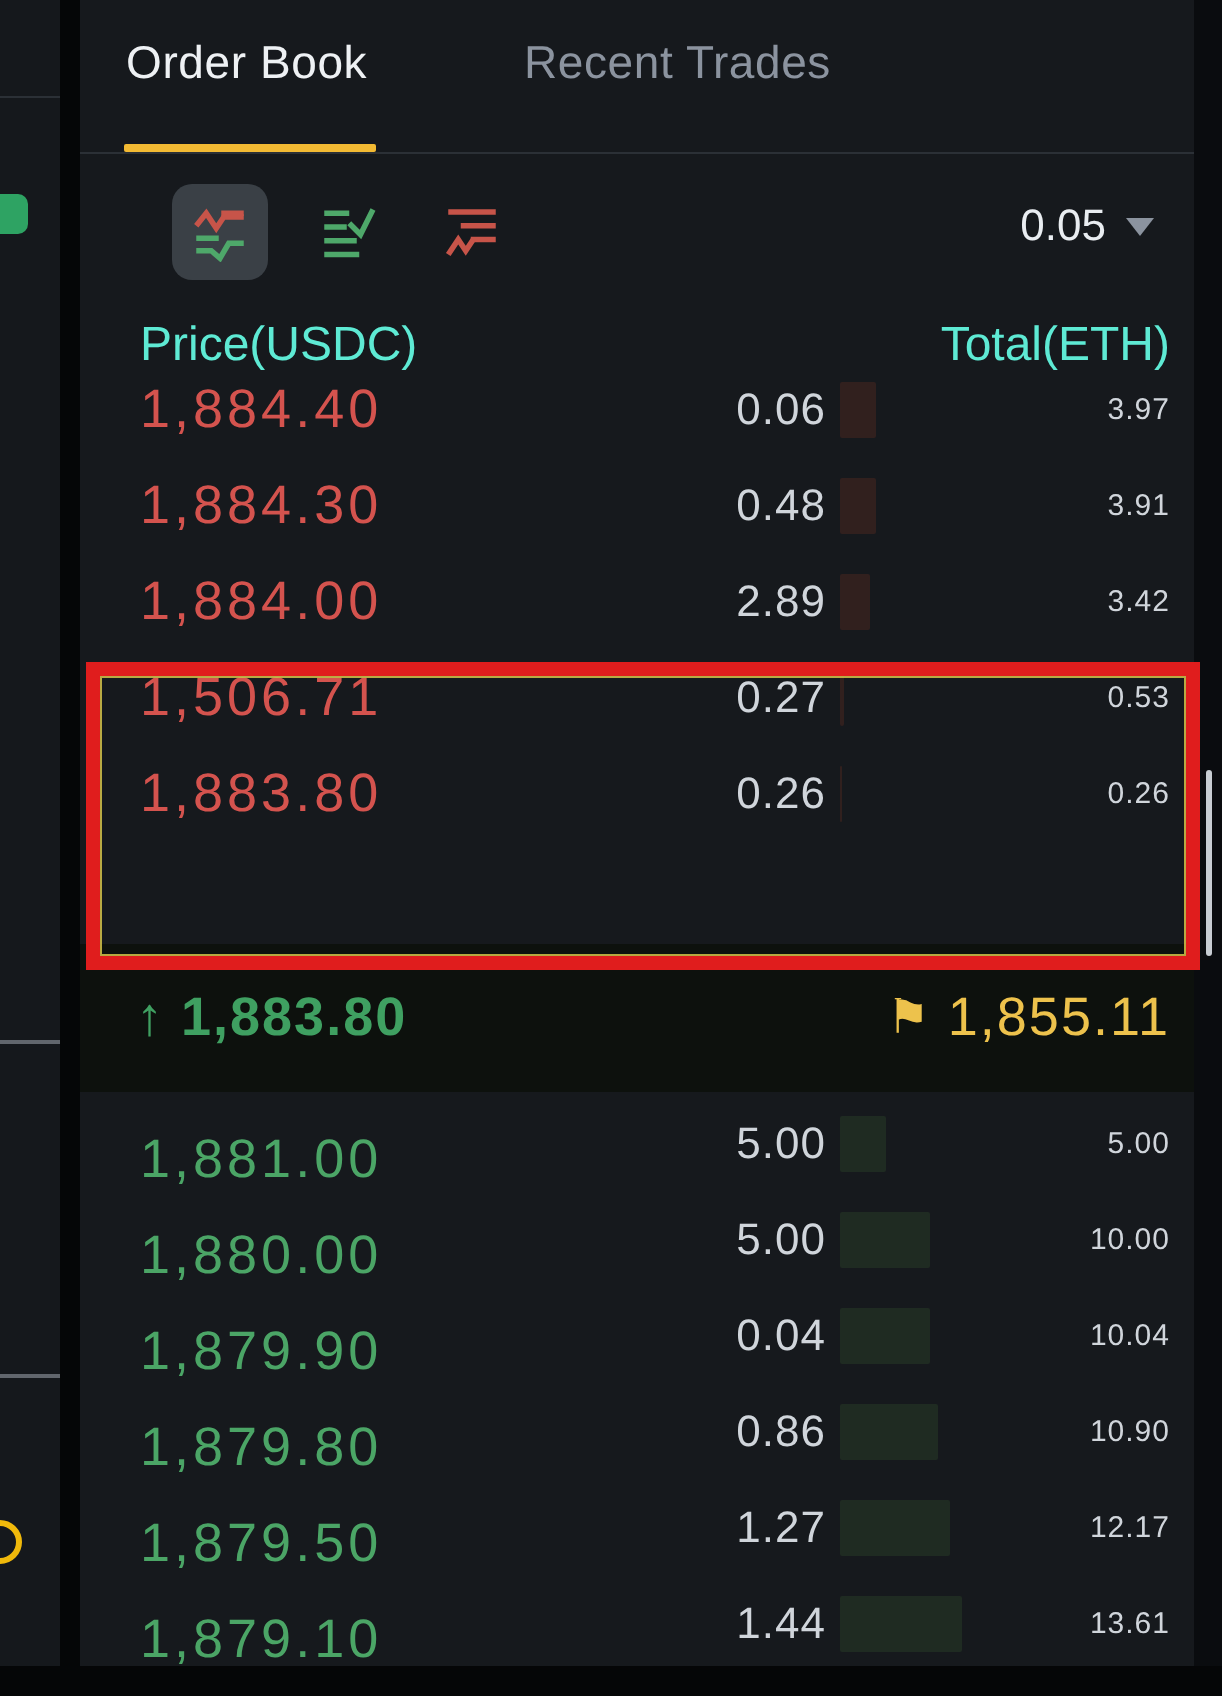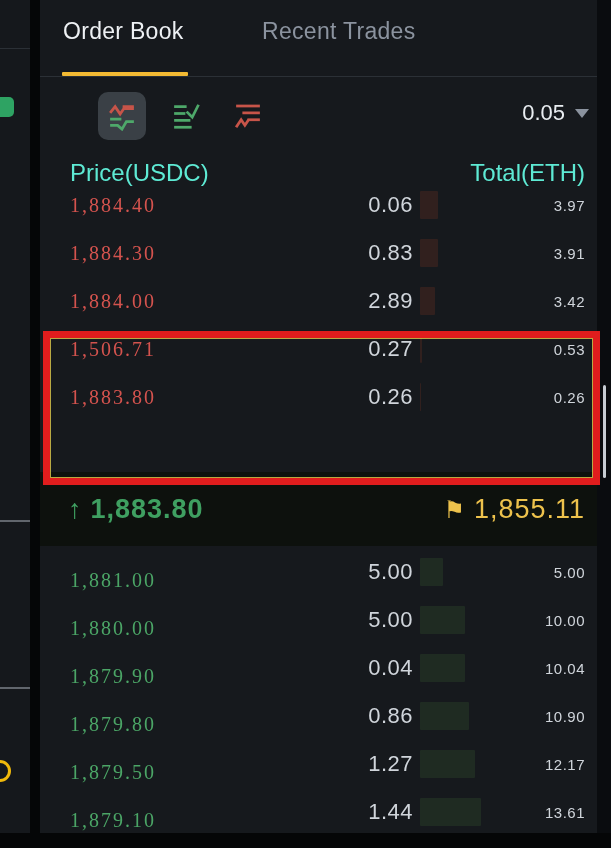--- a/index.html
+++ b/index.html
@@ -23,40 +23,40 @@
 
   
   .panel{position:absolute;left:40px;top:0;width:557px;height:833px;background:#16191d;}
 
   .hdr{position:absolute;left:0;top:0;width:100%;height:77px;border-bottom:1px solid #2b3036;box-sizing:border-box;}
   .tab{position:absolute;top:18px;font-size:23px;letter-spacing:.3px;cursor:pointer;}
   .tab.active{left:23px;color:#eef1f4;font-weight:500;}
   .tab.inactive{left:222px;color:#8b939f;}
   .tab-underline{position:absolute;left:22px;bottom:0;width:126px;height:4px;background:#f3ba33;border-radius:1px;}
 
-  .toolbar{position:absolute;left:0;top:88px;width:100%;height:64px;margin-left:12px;}
+  .toolbar{position:absolute;left:0;top:88px;width:100%;height:64px;}
   .icon-btn{position:absolute;top:4px;width:48px;height:48px;border-radius:10px;display:flex;
             align-items:center;justify-content:center;cursor:pointer;}
   .icon-btn.sel{background:#3a4046;}
   .ib1{left:46px;} .ib2{left:110px;} .ib3{left:172px;}
   .precision{position:absolute;right:20px;top:12px;display:flex;align-items:center;gap:10px;cursor:pointer;}
   .precision .val{color:#e9edf1;font-size:22px;}
   .caret{width:0;height:0;border-left:7px solid transparent;border-right:7px solid transparent;
          border-top:9px solid #8b939f;}
 
   .colhead{position:absolute;left:0;top:155px;width:100%;height:34px;color:#5eead4;font-size:24px;}
   .colhead .c-price{position:absolute;left:30px;top:4px;}
   .colhead .c-amount{position:absolute;right:184px;top:4px;}
   .colhead .c-total{position:absolute;right:12px;top:4px;}
 
   .asks{position:absolute;left:0;top:181px;width:100%;}
   .bids{position:absolute;left:0;top:548px;width:100%;}
   .row{position:relative;height:48px;cursor:pointer;}
   .row .price{position:absolute;left:30px;top:50%;transform:translateY(-50%);
-              font-size:20px;letter-spacing:2px;font-family:Liberation Serif, serif;}
+              font-size:27px;letter-spacing:2px;}
   .row .price.ask{color:#d4534e;}
   .row .price.bid{color:#4ba566;margin-top:8px;}
   .row .amount{position:absolute;right:184px;top:50%;transform:translateY(-50%);
                color:#d0d5db;font-size:22px;letter-spacing:.5px;}
   .row .total{position:absolute;right:12px;top:50%;transform:translateY(-50%);
               color:#d0d5db;font-size:15px;letter-spacing:.5px;}
   .row .dbar{position:absolute;left:380px;top:50%;transform:translateY(-50%);height:28px;border-radius:1px;}
   .row .dbar.ask{background:#31201e;}
   .row .dbar.bid{background:#1f2b22;}
 
@@ -142,21 +142,21 @@
 
     <div class="asks" id="asks">
         <div class="row">
       <span class="price ask">1,884.40</span>
       <span class="amount">0.06</span>
       <span class="dbar ask" style="width:17.9px"></span>
       <span class="total">3.97</span>
     </div>
         <div class="row">
       <span class="price ask">1,884.30</span>
-      <span class="amount">0.83</span>
+      <span class="amount">0.48</span>
       <span class="dbar ask" style="width:17.6px"></span>
       <span class="total">3.91</span>
     </div>
         <div class="row">
       <span class="price ask">1,884.00</span>
       <span class="amount">2.89</span>
       <span class="dbar ask" style="width:15.4px"></span>
       <span class="total">3.42</span>
     </div>
         <div class="row">

